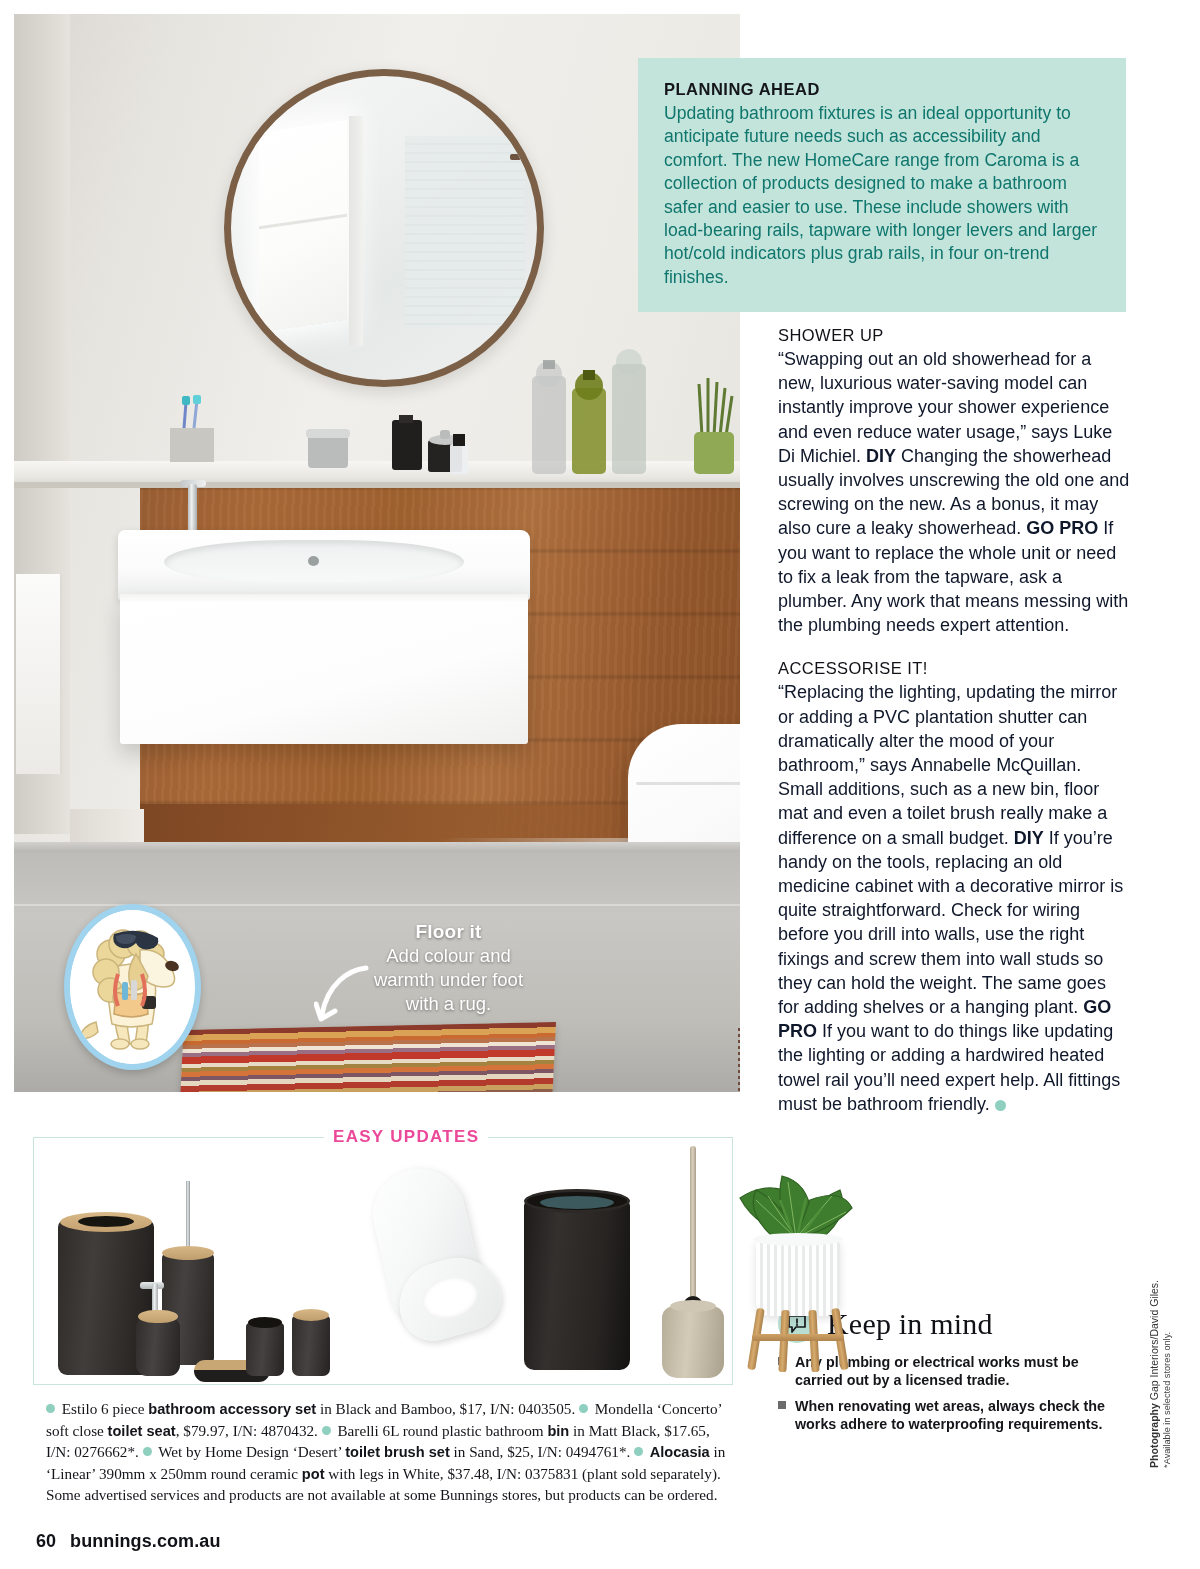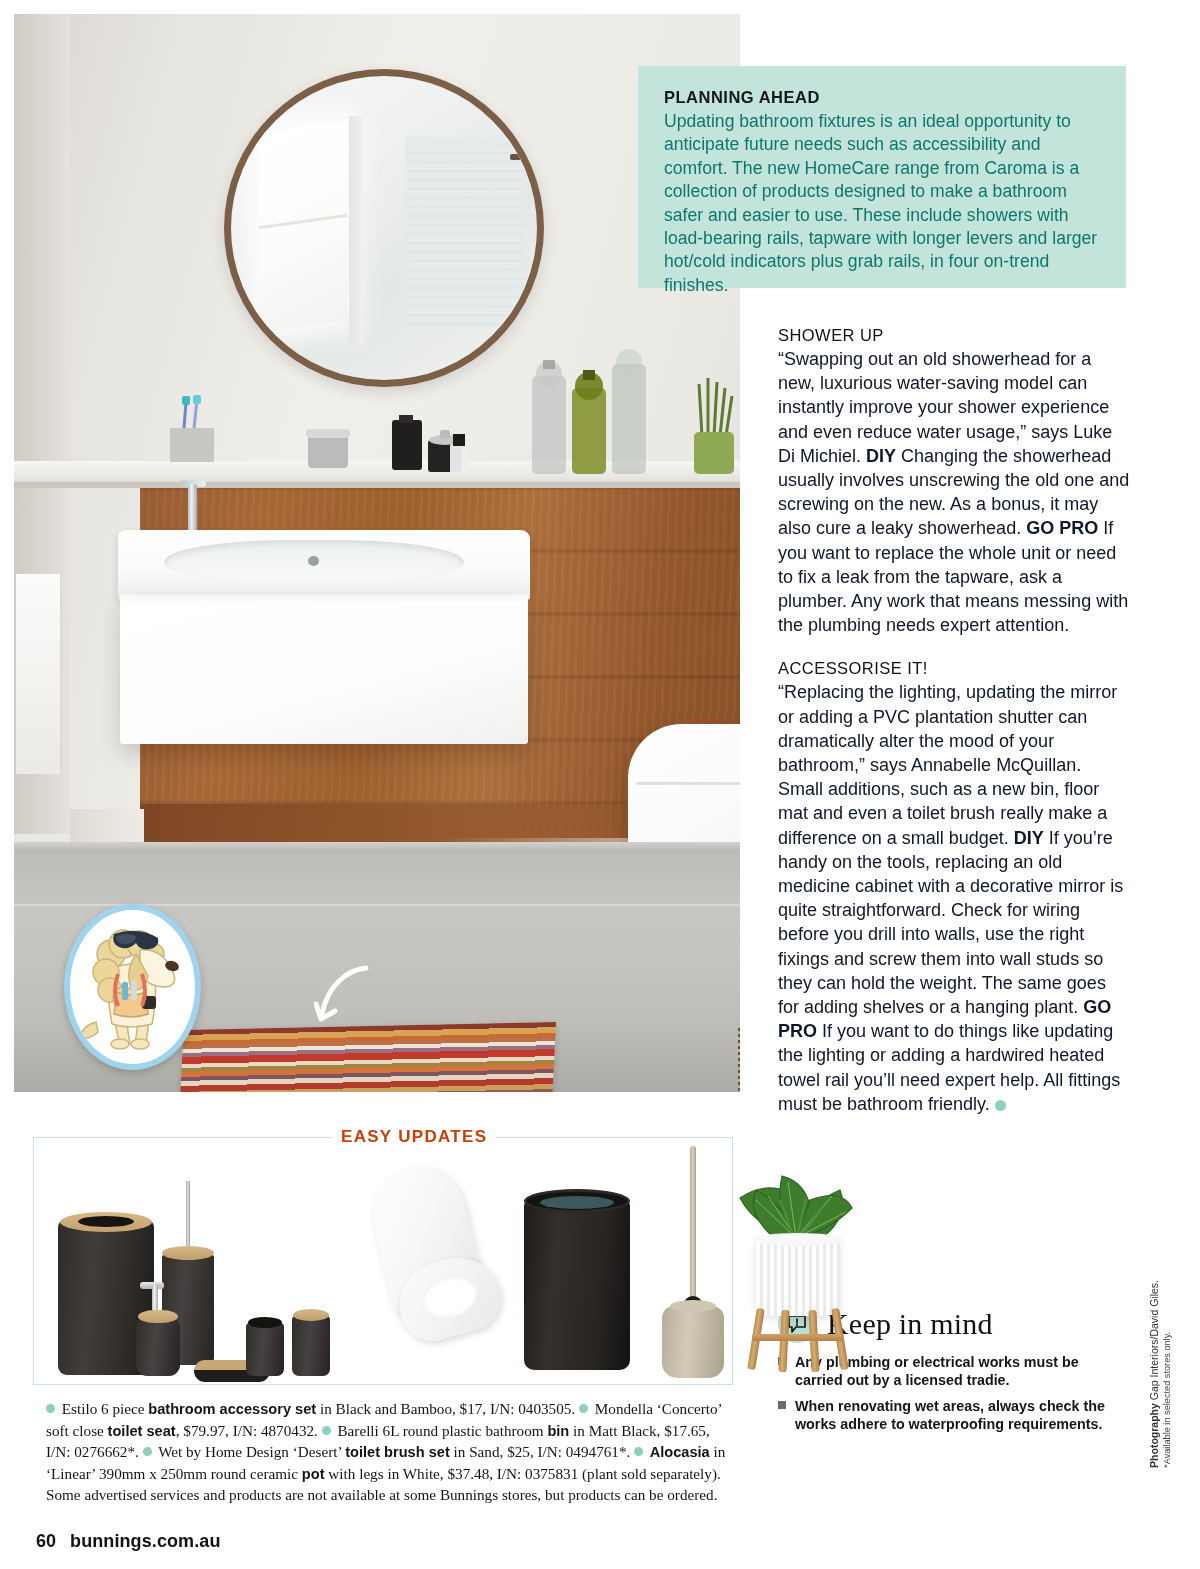--- a/index.html
+++ b/index.html
@@ -190,22 +190,22 @@
     position: absolute; left: 50px; top: 890px; width: 137px; height: 166px;
     border-radius: 50%;
     background: #ffffff;
     border: 6px solid #9fd3ee;
     overflow: hidden;
     box-shadow: 0 3px 9px rgba(0,0,0,0.2);
   }
 
   
   .planning-box {
-    position: absolute; left: 638px; top: 66px;
-    width: 488px; height: 222px;
+    position: absolute; left: 638px; top: 58px;
+    width: 488px; height: 254px;
     background: #c3e4db;
     padding: 22px 26px 16px 26px;
   }
   .planning-box h3 {
     font-size: 16.5px; font-weight: 700; color: #15161a;
     letter-spacing: .5px; margin-bottom: 3px;
   }
   .planning-box p {
     font-size: 17.6px; line-height: 1.33; color: #0f766e;
   }
@@ -258,24 +258,24 @@
   .credit .c2 { font-size: 9.2px; color: #444; }
   .credit-row { display: block; margin-bottom: 2px; }
 
   
   .prod-panel {
     position: absolute; left: 33px; top: 1137px;
     width: 700px; height: 248px;
     border: 1.6px solid #c9e3dd; background: #fff;
   }
   .easy-updates {
-    position: absolute; left: 332px; top: 1127px;
+    position: absolute; left: 324px; top: 1127px;
     background: #fff; padding: 0 9px;
     font-size: 17px; font-weight: 700; letter-spacing: 1.3px;
-    color: #c2410c;
+    color: #ec4899;
   }
   .prod-stage { position: absolute; inset: 0; }
 
   
   .p-bin-lg {
     position: absolute; left: 24px; top: 82px; width: 96px; height: 155px;
     background: linear-gradient(95deg,#2e2b29 0%,#413d3a 35%,#2a2725 80%,#1d1b19 100%);
     border-radius: 7px 7px 9px 9px;
   }
   .p-bin-lg .rim {
@@ -524,20 +524,26 @@
 
     <div class="floor"></div>
     <div class="floor-edge"></div>
     <div class="rug"></div>
     <div class="rug-fringe"></div>
 
     <svg class="floor-arrow" viewBox="0 0 58 62">
       <path d="M52 4 C34 6, 14 20, 8 50" stroke="#ffffff" stroke-width="5" fill="none" stroke-linecap="round"></path>
       <path d="M2 40 L7 55 L21 47" stroke="#ffffff" stroke-width="5" fill="none" stroke-linecap="round" stroke-linejoin="round"></path>
     </svg>
+    <div class="floor-it">
+      <div class="fi-title">Floor it</div>
+      <div class="fi-line">Add colour and</div>
+      <div class="fi-line">warmth under foot</div>
+      <div class="fi-line">with a rug.</div>
+    </div>
 
     <div class="dog-badge">
       <svg viewBox="0 0 125 154" width="125" height="154">
         <ellipse cx="62" cy="77" rx="62" ry="77" fill="#ffffff"></ellipse>
 
         <path d="M26 112 q-14 4 -16 16 q10 2 18 -6z" fill="#f0dca6" stroke="#cbb57c" stroke-width="1.5"></path>
 
         <path d="M44 60 q-4 42 6 74 l10 0 q-6 -30 -2 -62z" fill="#f6e7bd" stroke="#cbb57c" stroke-width="1.5"></path>
         <path d="M74 58 q8 42 2 76 l-11 0 q6 -32 0 -66z" fill="#f6e7bd" stroke="#cbb57c" stroke-width="1.5"></path>
         <path d="M40 58 q28 -8 44 0 q4 28 -2 56 q-22 6 -40 0 q-6 -30 -2 -56z" fill="#fbf2d8" stroke="#cbb57c" stroke-width="1.5"></path>

